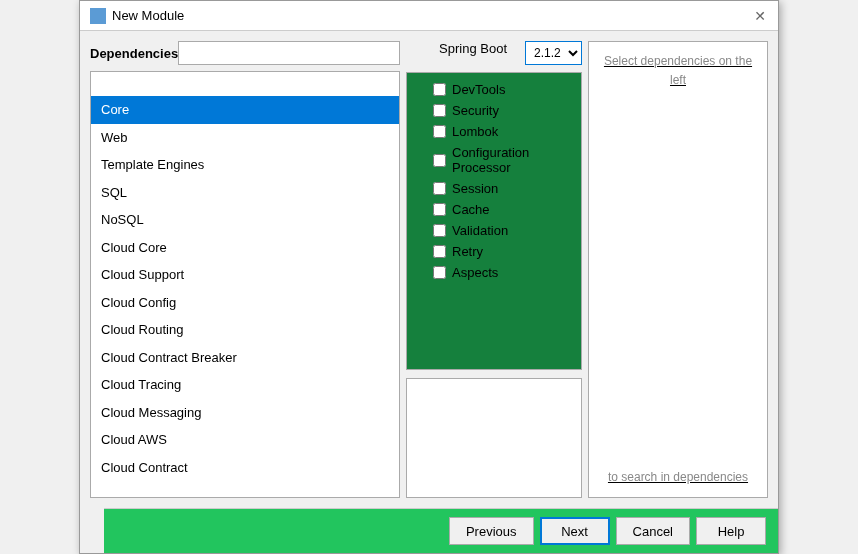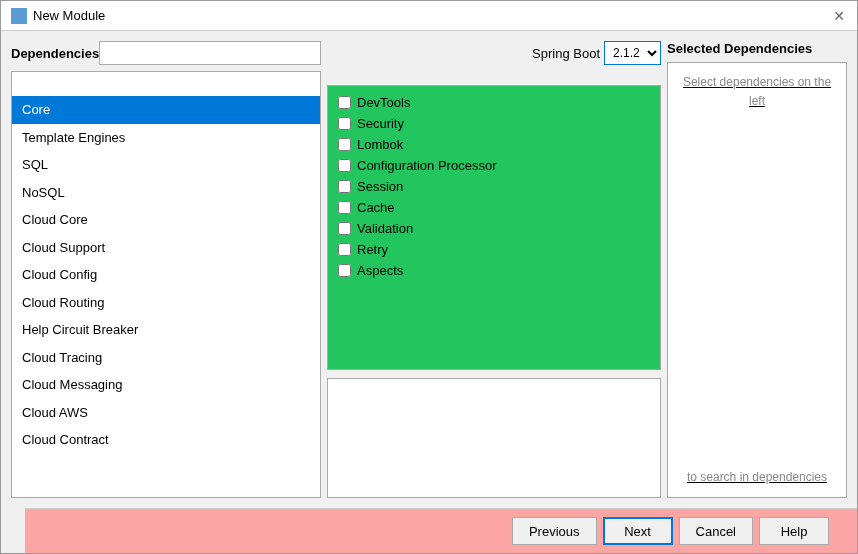--- a/index.html
+++ b/index.html
@@ -14,21 +14,21 @@
       background: #f0f0f0;
       display: flex;
       justify-content: center;
       align-items: center;
       width: 858px;
       height: 554px;
       overflow: hidden;
     }
 
     .dialog {
-      width: 858px;
+      width: 700px;
       height: 554px;
       background: #f0f0f0;
       border: 1px solid #999;
       box-shadow: 2px 2px 8px rgba(0,0,0,0.3);
       display: flex;
       flex-direction: column;
     }
 
     .title-bar {
       background: #fff;
@@ -134,24 +134,24 @@
 
     .middle-panel {
       display: flex;
       flex-direction: column;
       flex: 1;
       gap: 4px;
     }
 
     .spring-boot-row {
       display: flex;
-      align-items: center;
+      align-items: flex-start;
       justify-content: flex-end;
-      gap: 4px;
-      margin-bottom: 16px;
+      gap: 18px;
+      margin-bottom: 3px;
     }
 
     .spring-boot-label {
       font-size: 13px;
       color: #000;
     }
 
     .spring-boot-select {
       border: 1px solid #0078d7;
       background: white;
@@ -159,23 +159,23 @@
       font-size: 12px;
       height: 24px;
       cursor: pointer;
       outline: none;
       color: #000;
     }
 
     .dep-checkbox-list {
       flex: 1;
       border: 1px solid #aaa;
-      background: #22c55e;
+      background: #15803d;
       overflow-y: auto;
-      padding: 6px 4px;
+      padding: 6px 20px;
     }
 
     .checkbox-item {
       display: flex;
       align-items: center;
       gap: 6px;
       padding: 3px 6px;
       cursor: pointer;
     }
 
@@ -226,24 +226,24 @@
     .selected-deps-hint {
       color: #888;
       font-size: 12px;
       line-height: 1.6;
     }
 
     .footer {
       display: flex;
       justify-content: flex-end;
       align-items: center;
-      padding: 8px 28px;
+      padding: 8px 12px;
       gap: 6px;
       border-top: 1px solid #ccc;
-      background: #fca5a5;
+      background: #22c55e;
       margin-left: 24px;
     }
 
     .btn {
       height: 28px;
       min-width: 70px;
       padding: 0 16px;
       border: 1px solid #aaa;
       background: #f0f0f0;
       cursor: pointer;
@@ -278,28 +278,29 @@
 
   <div class="main-content">
 
     <div class="left-panel">
       <div class="panel-header">
         <span class="panel-label">Dependencies</span>
         <input class="search-input" type="text" placeholder="" style="">
       </div>
       <div class="dep-list" id="dep-list">
       <div class="dep-item selected">Core</div>
+          <div class="dep-item">Web</div>
           <div class="dep-item">Template Engines</div>
           <div class="dep-item">SQL</div>
           <div class="dep-item">NoSQL</div>
           <div class="dep-item">Cloud Core</div>
           <div class="dep-item">Cloud Support</div>
           <div class="dep-item">Cloud Config</div>
           <div class="dep-item">Cloud Routing</div>
-          <div class="dep-item">Help Circuit Breaker</div>
+          <div class="dep-item">Cloud Contract Breaker</div>
           <div class="dep-item">Cloud Tracing</div>
           <div class="dep-item">Cloud Messaging</div>
           <div class="dep-item">Cloud AWS</div>
           <div class="dep-item">Cloud Contract</div>
         </div>
     </div>
 
     <div class="middle-panel">
       <div class="spring-boot-row">
         <span class="spring-boot-label">Spring Boot</span>
@@ -341,21 +342,20 @@
           </div>
           <div class="checkbox-item">
             <input type="checkbox" style="">
             <span class="checkbox-label">Aspects</span>
           </div>
         </div>
       <div class="dep-detail-area"></div>
     </div>
 
     <div class="right-panel">
-      <div class="right-panel-header">Selected Dependencies</div>
       <div class="selected-deps-area">
         <span class="selected-deps-hint">Select dependencies on the left</span>
         <span class="selected-deps-hint">to search in dependencies</span>
       </div>
     </div>
 
   </div>
 
   <div class="footer">
     <button class="btn">Previous</button>

